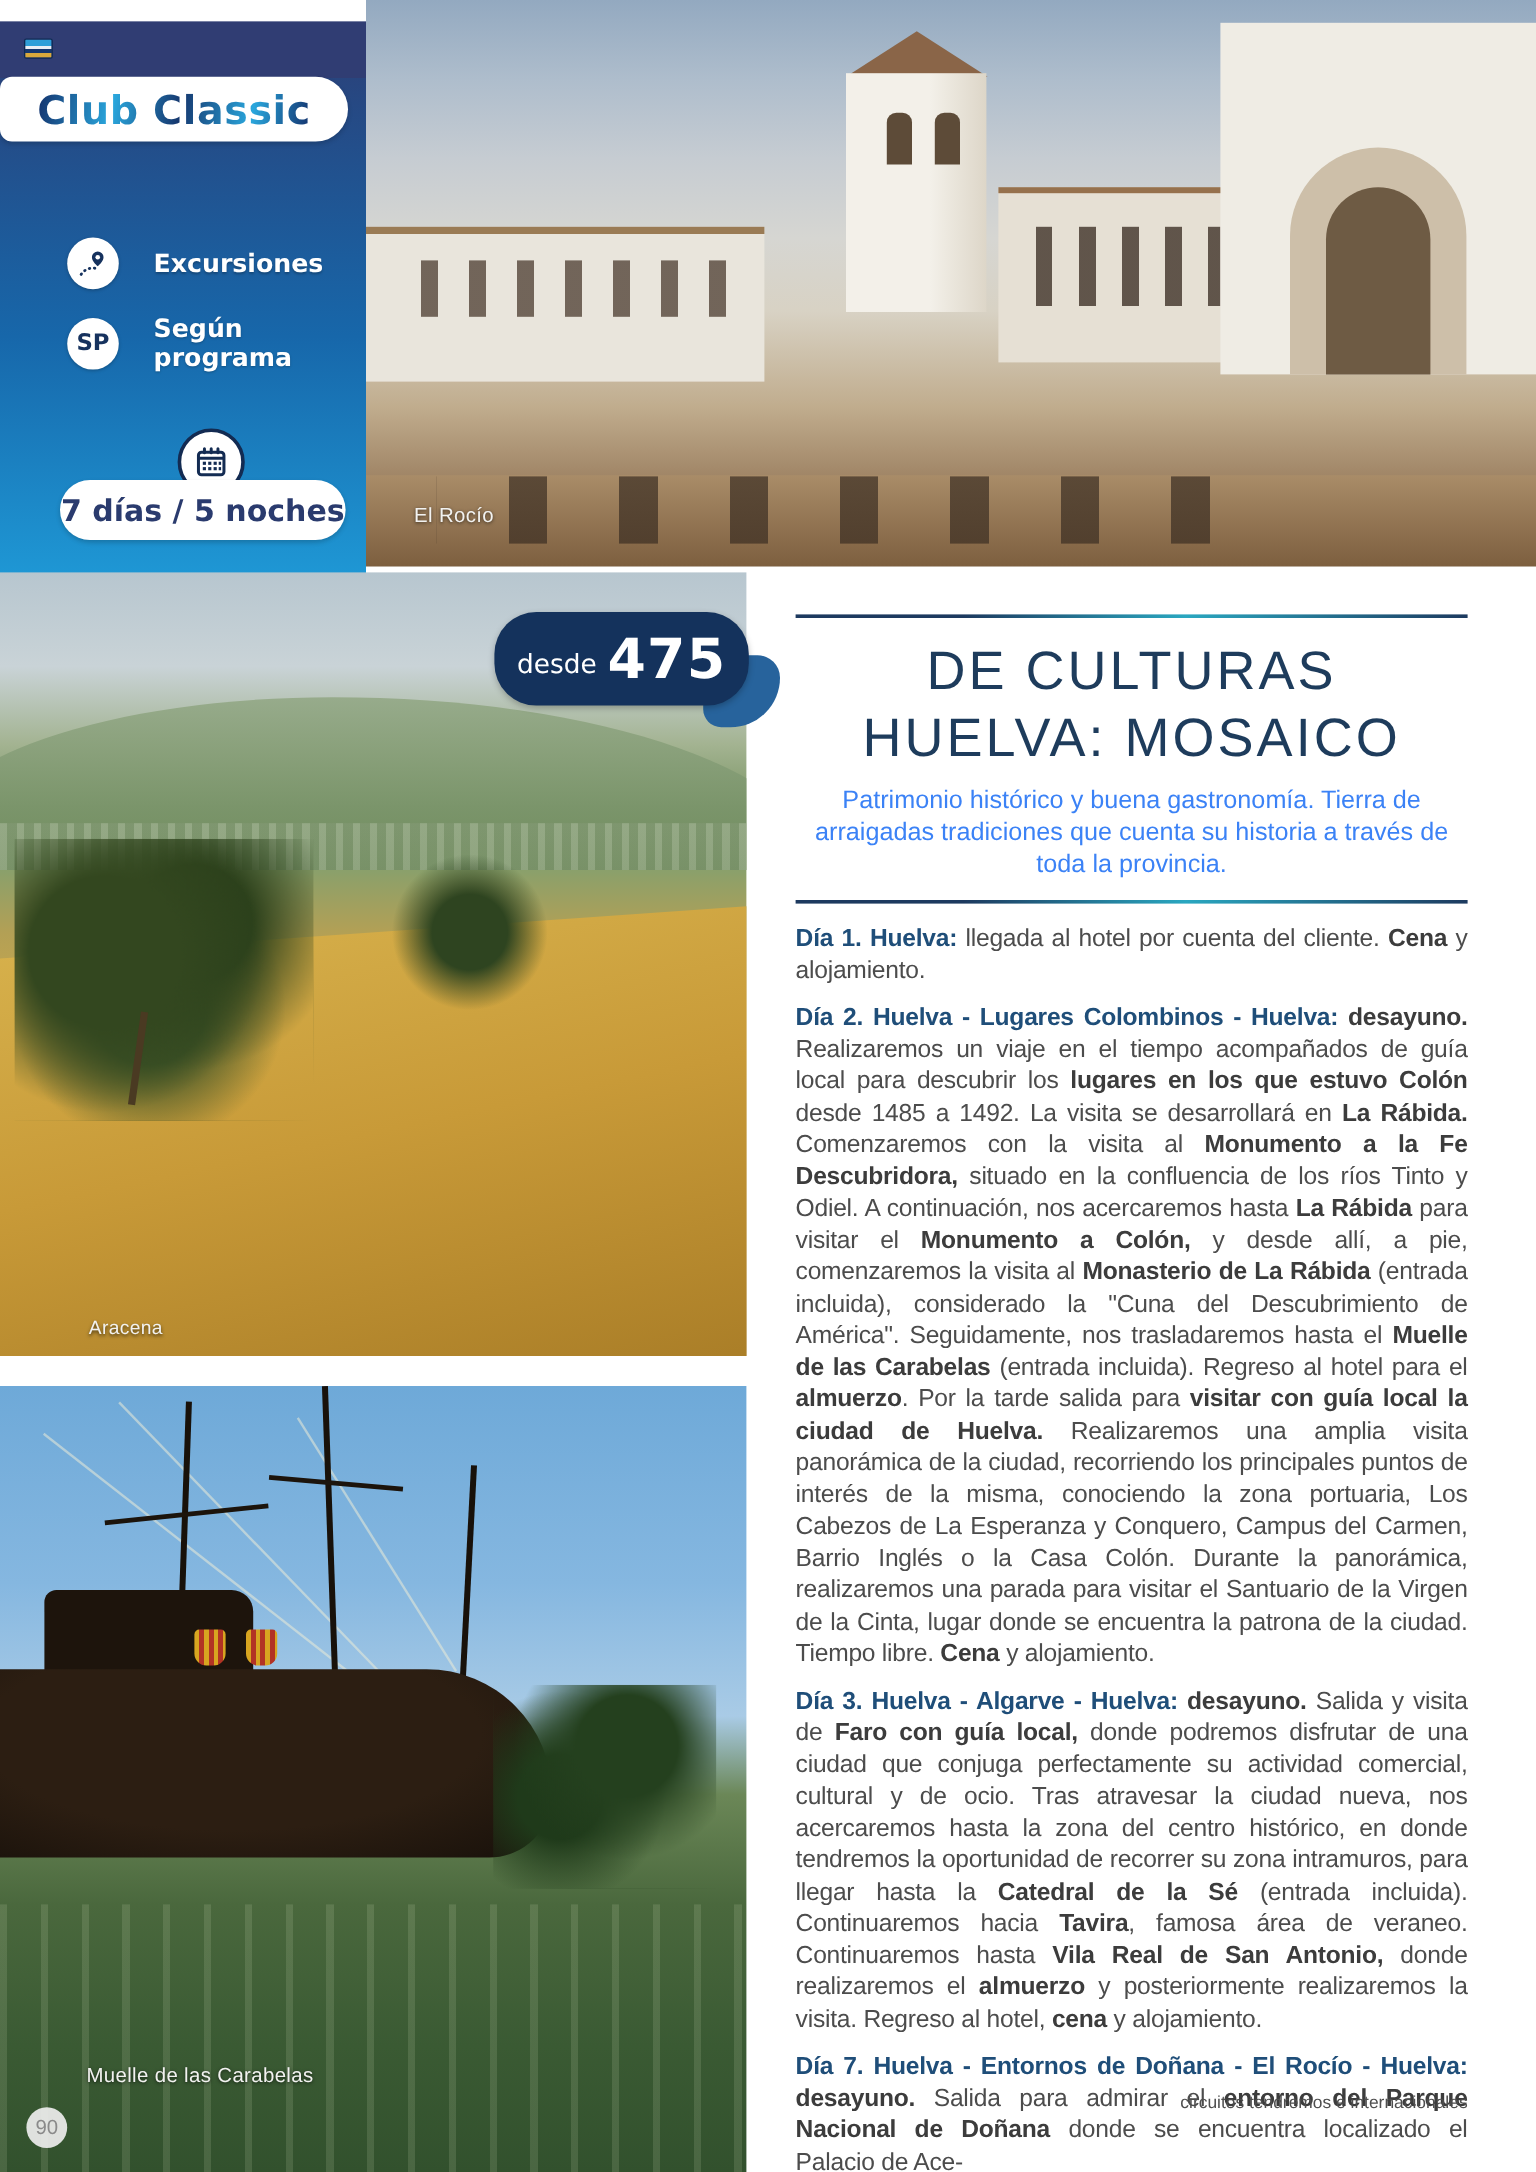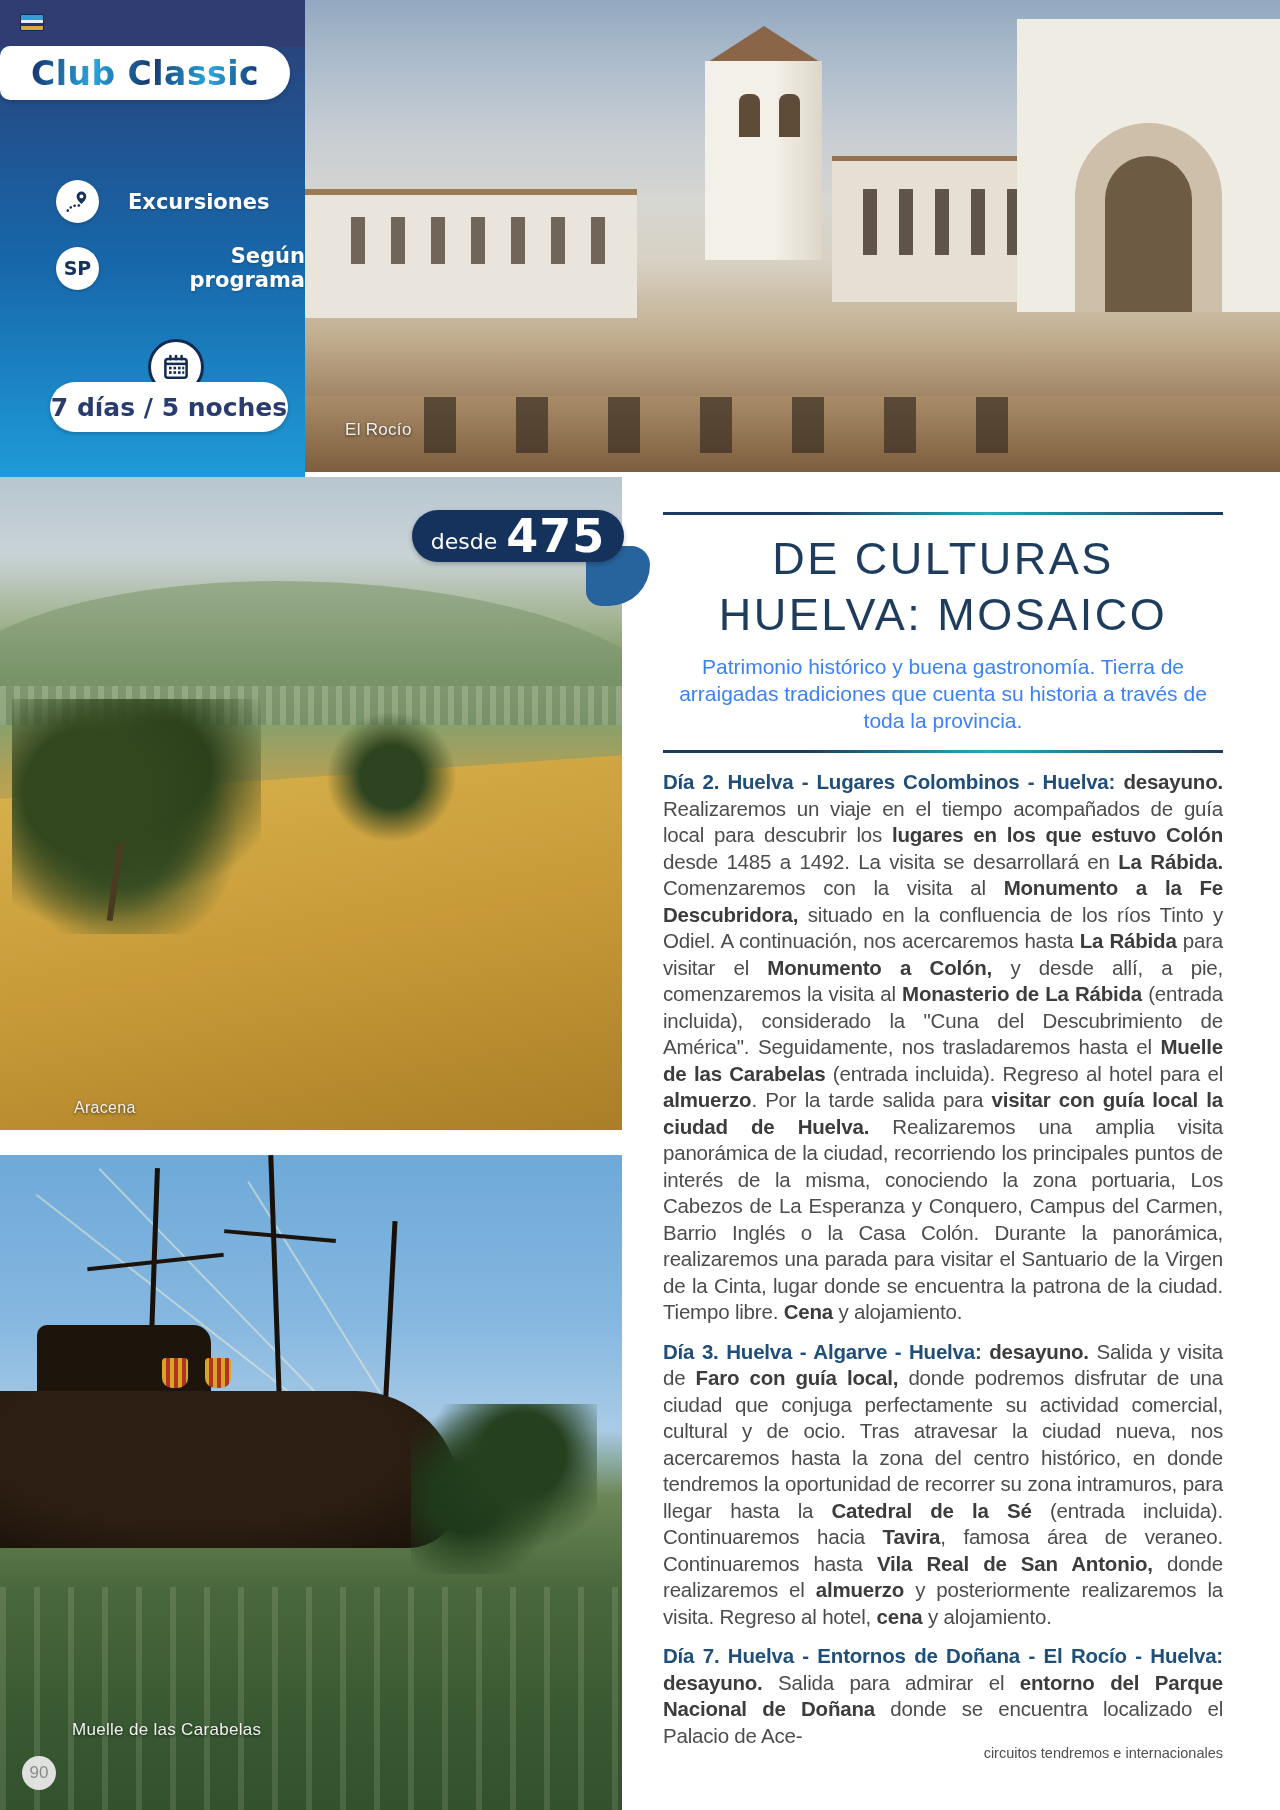--- a/index.html
+++ b/index.html
@@ -2,23 +2,22 @@
 <html lang="es"><head>
 <meta charset="utf-8">
 <style>
   html,body{margin:0;padding:0;}
   body{
     width:1280px;height:1810px;position:relative;overflow:hidden;
     background:#ffffff;font-family:"Liberation Sans",sans-serif;
   }
   
   .sidebar{
-    position:absolute;left:0;top:0;width:305px;height:477px;
+    position:absolute;left:0;top:18px;width:305px;height:477px;
     background:linear-gradient(180deg,#2e3d74 0%,#254a85 16%,#1767aa 55%,#1f9bd8 100%);
-    text-align:right;
   }
   .sidebar-topband{position:absolute;left:0;top:0;width:100%;height:47px;background:#303d73;}
   .flag{position:absolute;left:20px;top:14px;width:22px;height:15px;border-radius:2px;overflow:hidden;
     border:1px solid #0e2a52;
     background:linear-gradient(180deg,#2e9fd8 0 34%,#e9eef4 34% 52%,#16386f 52% 74%,#d9a93c 74% 100%);}
   .brand-pill{
     position:absolute;left:0;top:46px;width:290px;height:54px;background:#ffffff;
     border-radius:10px 27px 27px 10px;display:flex;align-items:center;justify-content:center;
     box-shadow:0 2px 4px rgba(0,0,0,0.18);
   }
@@ -127,21 +126,21 @@
   .cap-top{left:345px;top:420px;}
   .cap-mid{left:74px;top:1099px;font-size:16px;text-align:right;}
   .cap-bot{left:72px;top:1720px;}
 
   
   .price-fold{
     position:absolute;left:586px;top:546px;width:64px;height:60px;background:#27639c;
     border-radius:0 20px 44px 16px;z-index:4;
   }
   .price-badge{
-    position:absolute;left:412px;top:510px;width:212px;height:52px;background:#14325c;
+    position:absolute;left:412px;top:510px;width:212px;height:78px;background:#14325c;
     border-radius:35px;display:flex;align-items:center;justify-content:center;gap:9px;z-index:5;
     box-shadow:0 2px 5px rgba(0,0,0,.25);
   }
   .price-prefix{color:#ffffff;font-size:22px;font-family:"DejaVu Sans",sans-serif;margin-top:10px;}
   .price-amount{color:#ffffff;font-size:46px;font-weight:bold;font-family:"DejaVu Sans",sans-serif;letter-spacing:1px;}
 
   
   .article{position:absolute;left:663px;top:512px;width:560px;}
   .rule{height:3px;background:linear-gradient(90deg,#1d3a5f 0%,#1d3a5f 25%,#2aa7c0 58%,#1d3a5f 100%);}
   .title{
@@ -274,20 +273,21 @@
 
 <div class="article">
   <div class="rule"></div>
   <div class="title">
     <div>DE CULTURAS</div>
     <div>HUELVA: MOSAICO</div>
   </div>
   <div class="subtitle">Patrimonio histórico y buena gastronomía. Tierra de arraigadas tradiciones que cuenta su historia a través de toda la provincia.</div>
   <div class="rule rule2"></div>
   <div class="days">
+      <p class="day-para"><span class="seg-h">Día 1. Huelva:</span><span class="seg-n"> llegada al hotel por cuenta del cliente. </span><span class="seg-b">Cena</span><span class="seg-n"> y alojamiento.</span></p>
       <p class="day-para"><span class="seg-h">Día 2. Huelva - Lugares Colombinos - Huelva:</span><span class="seg-b"> desayuno.</span><span class="seg-n"> Realizaremos un viaje en el tiempo acompañados de guía local para descubrir los </span><span class="seg-b">lugares en los que estuvo Colón</span><span class="seg-n"> desde 1485 a 1492. La visita se desarrollará en </span><span class="seg-b">La Rábida.</span><span class="seg-n"> Comenzaremos con la visita al </span><span class="seg-b">Monumento a la Fe Descubridora,</span><span class="seg-n"> situado en la confluencia de los ríos Tinto y Odiel. A continuación, nos acercaremos hasta </span><span class="seg-b">La Rábida</span><span class="seg-n"> para visitar el </span><span class="seg-b">Monumento a Colón,</span><span class="seg-n"> y desde allí, a pie, comenzaremos la visita al </span><span class="seg-b">Monasterio de La Rábida</span><span class="seg-n"> (entrada incluida), considerado la "Cuna del Descubrimiento de América". Seguidamente, nos trasladaremos hasta el </span><span class="seg-b">Muelle de las Carabelas</span><span class="seg-n"> (entrada incluida). Regreso al hotel para el </span><span class="seg-b">almuerzo</span><span class="seg-n">. Por la tarde salida para </span><span class="seg-b">visitar con guía local la ciudad de Huelva.</span><span class="seg-n"> Realizaremos una amplia visita panorámica de la ciudad, recorriendo los principales puntos de interés de la misma, conociendo la zona portuaria, Los Cabezos de La Esperanza y Conquero, Campus del Carmen, Barrio Inglés o la Casa Colón. Durante la panorámica, realizaremos una parada para visitar el Santuario de la Virgen de la Cinta, lugar donde se encuentra la patrona de la ciudad. Tiempo libre. </span><span class="seg-b">Cena</span><span class="seg-n"> y alojamiento.</span></p>
       <p class="day-para"><span class="seg-h">Día 3. Huelva - Algarve - Huelva:</span><span class="seg-b"> desayuno.</span><span class="seg-n"> Salida y visita de </span><span class="seg-b">Faro con guía local,</span><span class="seg-n"> donde podremos disfrutar de una ciudad que conjuga perfectamente su actividad comercial, cultural y de ocio. Tras atravesar la ciudad nueva, nos acercaremos hasta la zona del centro histórico, en donde tendremos la oportunidad de recorrer su zona intramuros, para llegar hasta la </span><span class="seg-b">Catedral de la Sé</span><span class="seg-n"> (entrada incluida). Continuaremos hacia </span><span class="seg-b">Tavira</span><span class="seg-n">, famosa área de veraneo. Continuaremos hasta </span><span class="seg-b">Vila Real de San Antonio,</span><span class="seg-n"> donde realizaremos el </span><span class="seg-b">almuerzo</span><span class="seg-n"> y posteriormente realizaremos la visita. Regreso al hotel, </span><span class="seg-b">cena</span><span class="seg-n"> y alojamiento.</span></p>
       <p class="day-para"><span class="seg-h">Día 7. Huelva - Entornos de Doñana - El Rocío - Huelva:</span><span class="seg-b"> desayuno.</span><span class="seg-n"> Salida para admirar el </span><span class="seg-b">entorno del Parque Nacional de Doñana</span><span class="seg-n"> donde se encuentra localizado el Palacio de Ace-</span></p>
     </div>
 </div>
 
 <div class="footer-note">
   <div>circuitos tendremos e internacionales</div>
 </div>
 <div class="page-circle">

